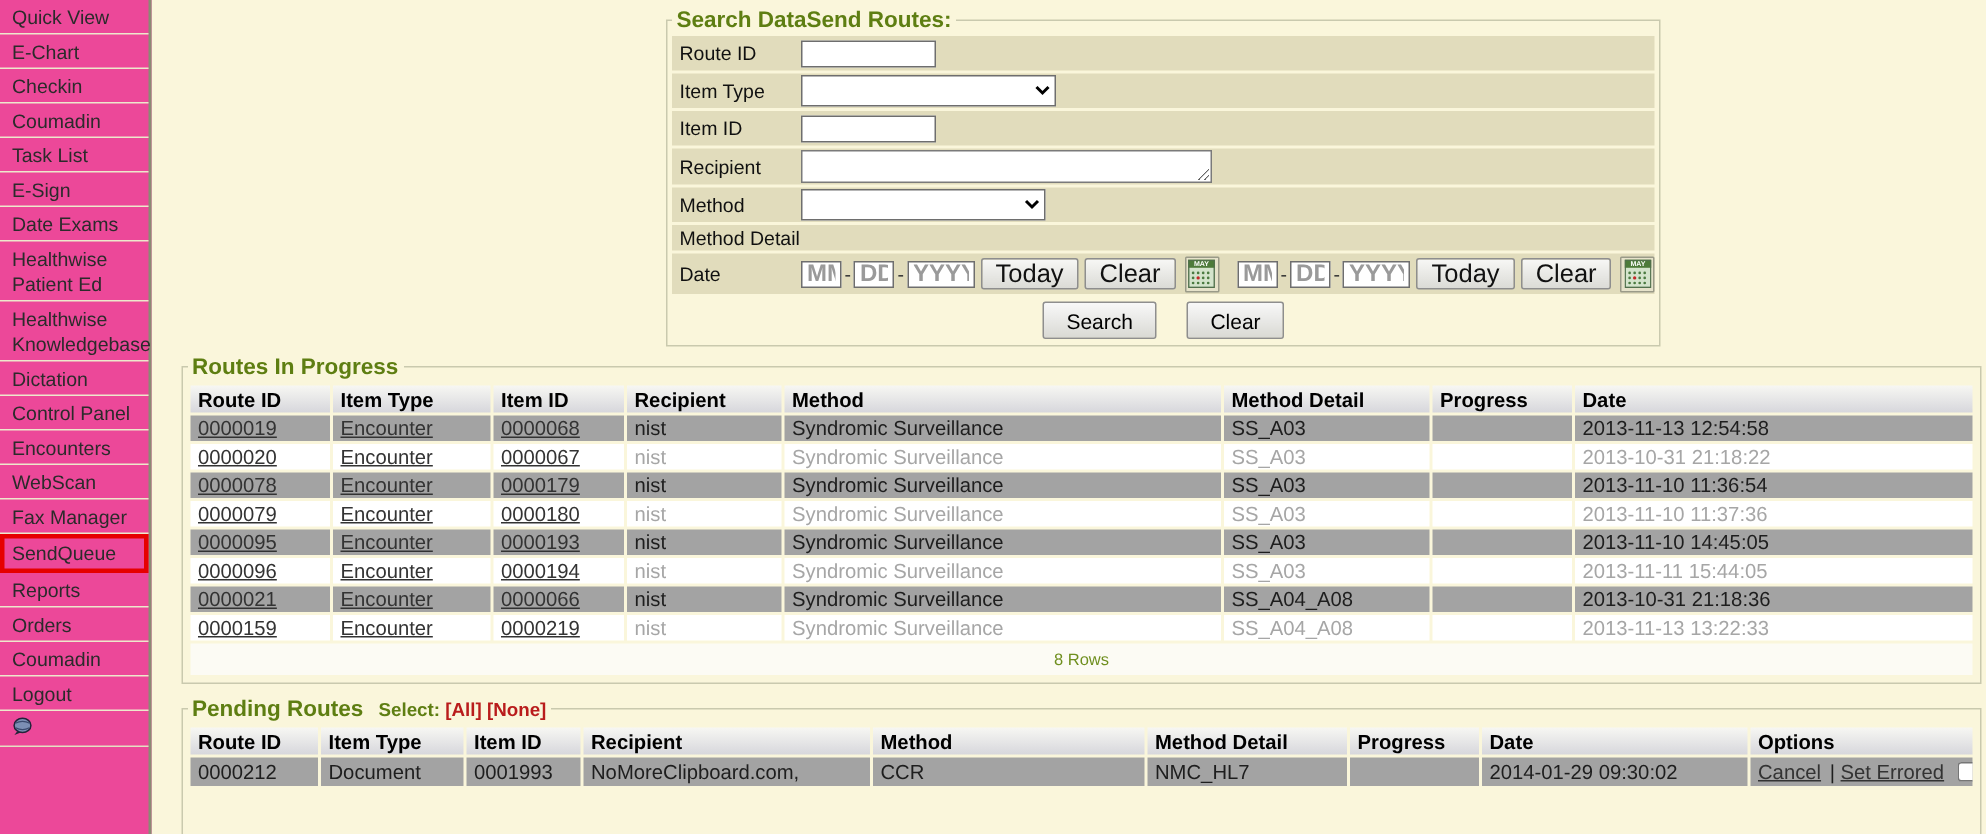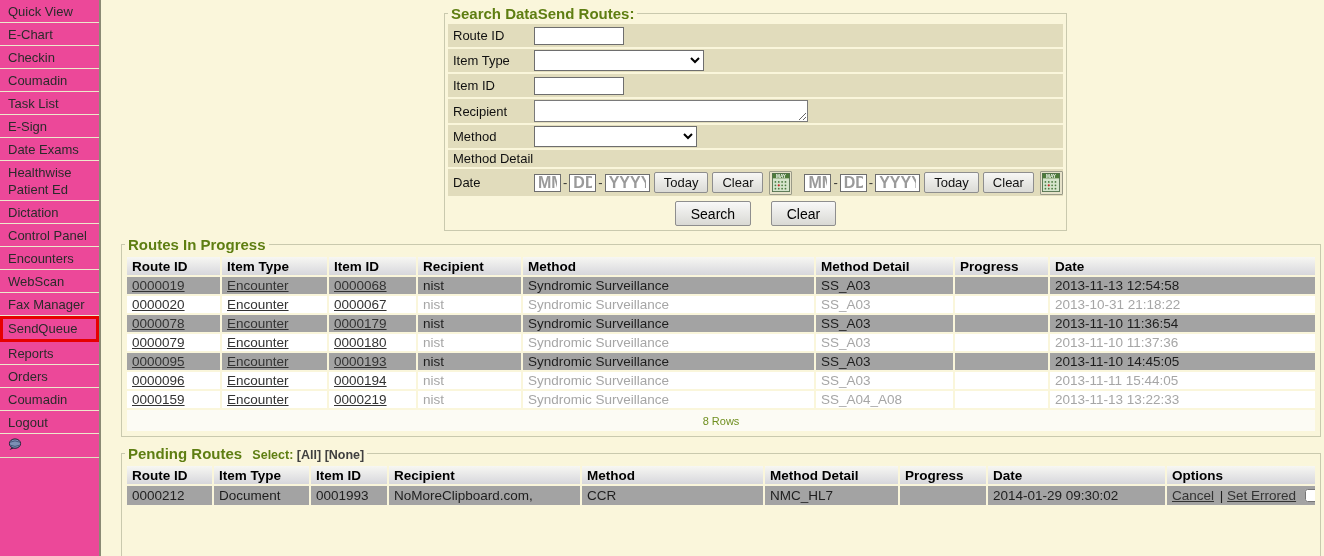--- a/index.html
+++ b/index.html
@@ -70,21 +70,21 @@
     font-family:inherit; font-size:13px; resize:both; overflow:hidden;
     background:#fff; margin:1px 0;
   }
   .dgroup { display:flex; align-items:center; }
   .dgroup + .dgroup { margin-left:12px; }
   .mm   { width:27px; }
   .yyyy { width:45px; }
   .dsep { margin:0 2px; color:#333; }
   .sbtn {
     margin-left:4px; height:21px; padding:0 9px;
-    font-family:inherit; font-size:13px; color:#111;
+    font-family:inherit; font-size:17px; color:#111;
     background:linear-gradient(#F7F7F5,#DBDBD6);
     border:1px solid #8E8E8E; border-radius:2px; cursor:pointer;
   }
   .cal-btn {
     margin-left:6px; width:23px; height:24px; padding:1px;
     background:#E6E2CA; border:1px solid #9A9A88; border-radius:1px;
     display:inline-flex; align-items:center; justify-content:center; cursor:pointer;
   }
   .btn-row { text-align:center; padding:3px 0 1px 0; }
   .big-btn {
@@ -113,41 +113,42 @@
   }
   tr.dark  td { background:#a3a3a3; color:#1E1E1E;margin-top:43px; }
   tr.light td { background:#FFFFFF; color:#A6A6A6; }
   td a { color:#333; text-decoration:underline; cursor:pointer; }
   td .plain-id { color:#1E1E1E; }
   tr.footer td {
     background:#FCFBF4; text-align:center;
     color:#6F8F1F; font-size:11px; height:21px;
   }
   .legend-select { font-size:12.5px; margin-left:6px; }
-  .legend-select a { color:#404040; text-decoration:none; cursor:pointer; }
+  .legend-select a { color:#b91c1c; text-decoration:none; cursor:pointer; }
   .opt-cell a { margin-right:2px; }
   .opt-cell input[type=checkbox] {
     margin-left:7px; vertical-align:-2px; width:13px; height:13px;
   }
 </style>
 </head>
 <body>
 
 <div class="page">
 
   <nav class="sidebar">
     <div id="sidebar-items">
         <div class="sb-item"><span>Quick View</span></div>
         <div class="sb-item"><span>E-Chart</span></div>
         <div class="sb-item"><span>Checkin</span></div>
         <div class="sb-item"><span>Coumadin</span></div>
         <div class="sb-item"><span>Task List</span></div>
         <div class="sb-item"><span>E-Sign</span></div>
         <div class="sb-item"><span>Date Exams</span></div>
         <div class="sb-item"><span>Healthwise Patient Ed</span></div>
+        <div class="sb-item"><span>Healthwise Knowledgebase</span></div>
         <div class="sb-item"><span>Dictation</span></div>
         <div class="sb-item"><span>Control Panel</span></div>
         <div class="sb-item"><span>Encounters</span></div>
         <div class="sb-item"><span>WebScan</span></div>
         <div class="sb-item"><span>Fax Manager</span></div>
         <div class="sb-item active"><span>SendQueue</span></div>
         <div class="sb-item"><span>Reports</span></div>
         <div class="sb-item"><span>Orders</span></div>
         <div class="sb-item"><span>Coumadin</span></div>
         <div class="sb-item"><span>Logout</span></div>
@@ -350,20 +351,30 @@
             </tr>
             <tr class="light">
               <td><a href="#">0000096</a></td>
               <td><a href="#">Encounter</a></td>
               <td><a href="#">0000194</a></td>
               <td>nist</td>
               <td>Syndromic Surveillance</td>
               <td>SS_A03</td>
               <td></td>
               <td>2013-11-11 15:44:05</td>
+            </tr>
+            <tr class="dark">
+              <td><a href="#">0000021</a></td>
+              <td><a href="#">Encounter</a></td>
+              <td><a href="#">0000066</a></td>
+              <td>nist</td>
+              <td>Syndromic Surveillance</td>
+              <td>SS_A04_A08</td>
+              <td></td>
+              <td>2013-10-31 21:18:36</td>
             </tr>
             <tr class="light">
               <td><a href="#">0000159</a></td>
               <td><a href="#">Encounter</a></td>
               <td><a href="#">0000219</a></td>
               <td>nist</td>
               <td>Syndromic Surveillance</td>
               <td>SS_A04_A08</td>
               <td></td>
               <td>2013-11-13 13:22:33</td>

